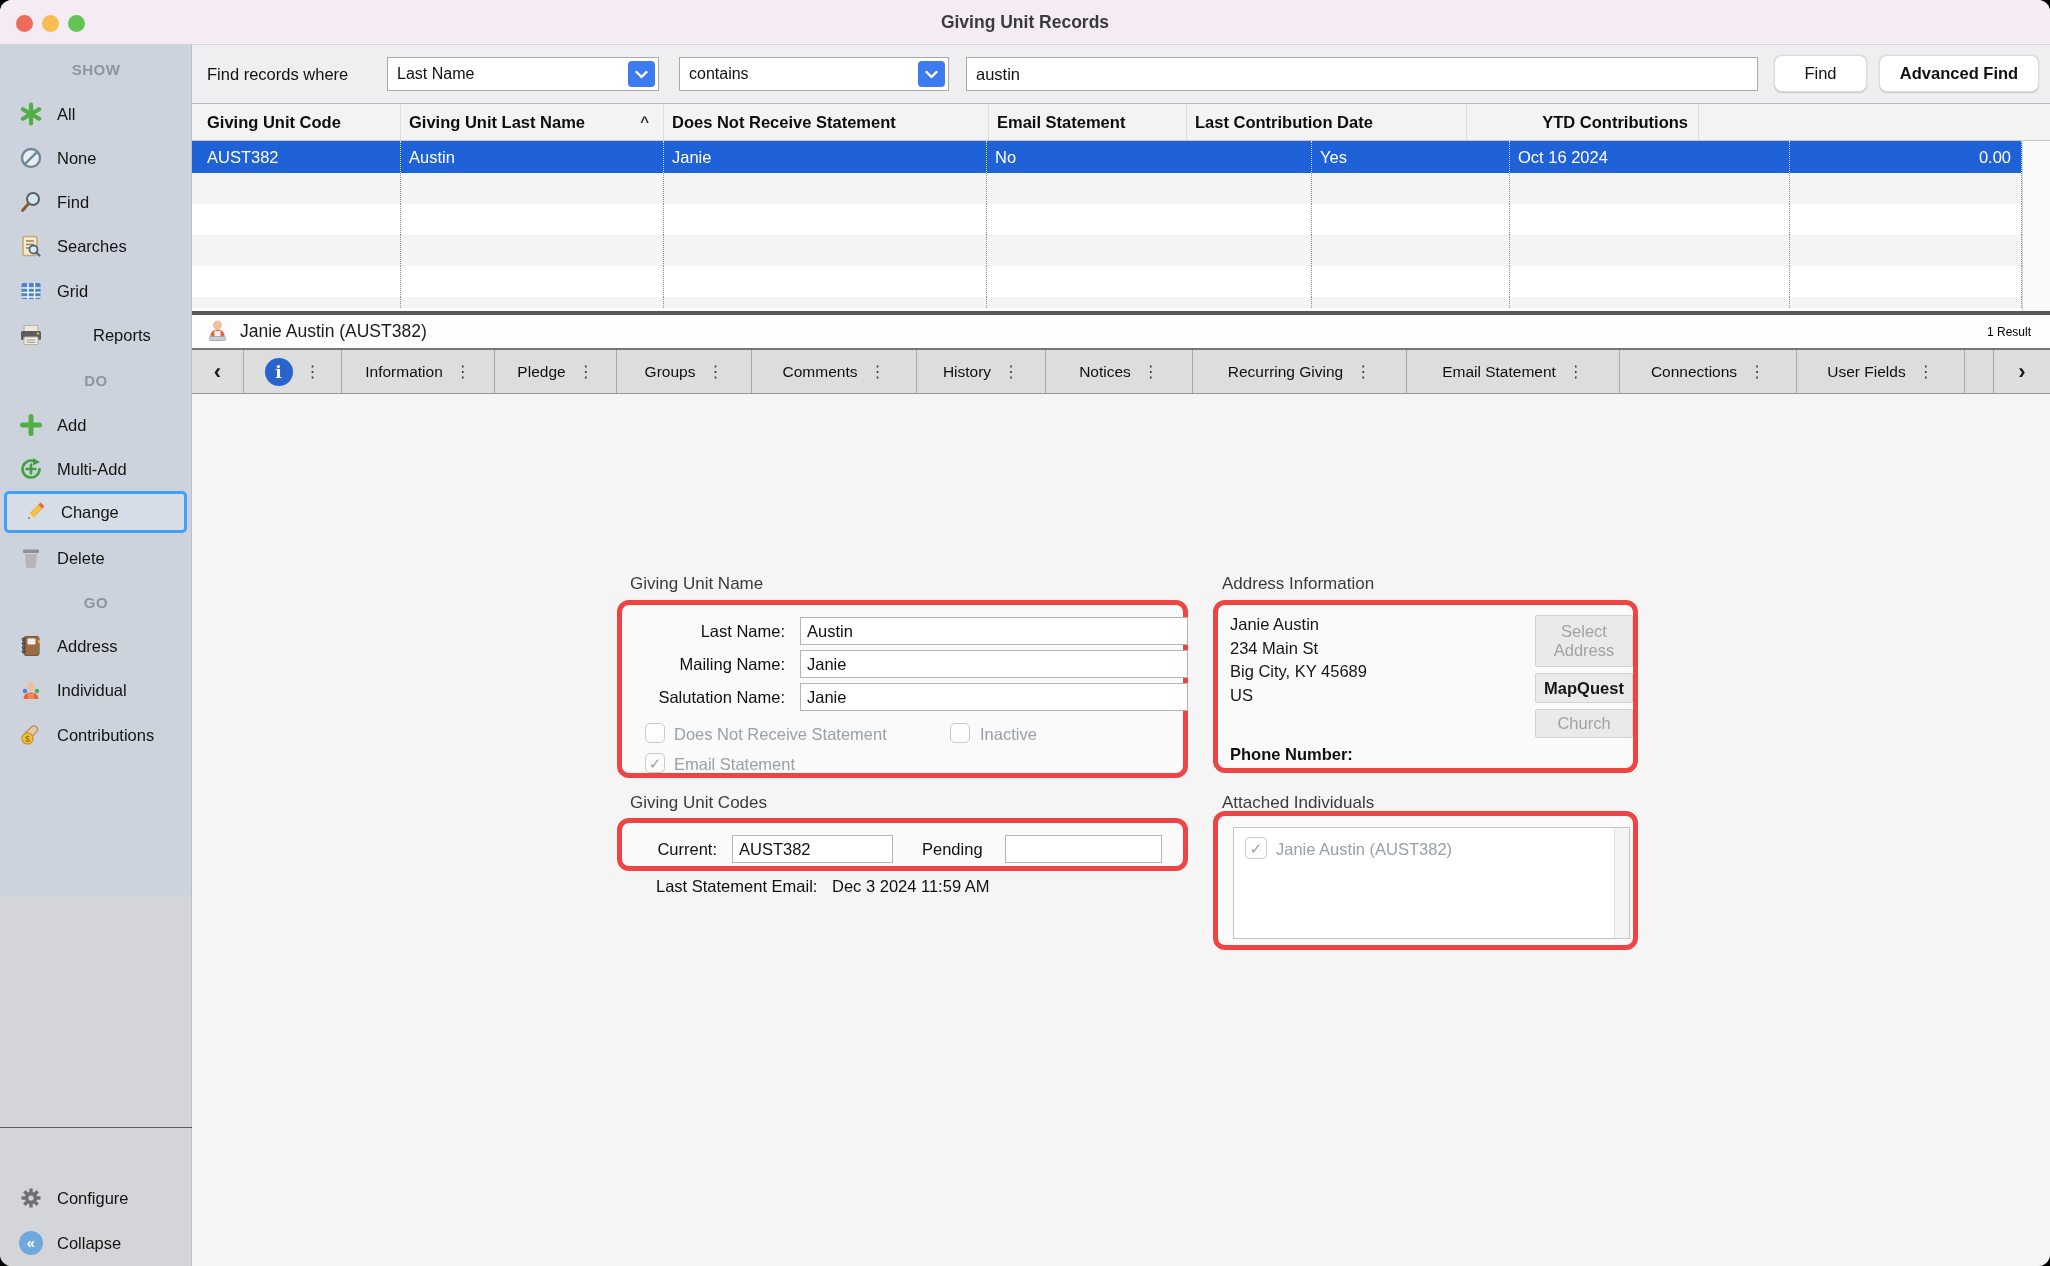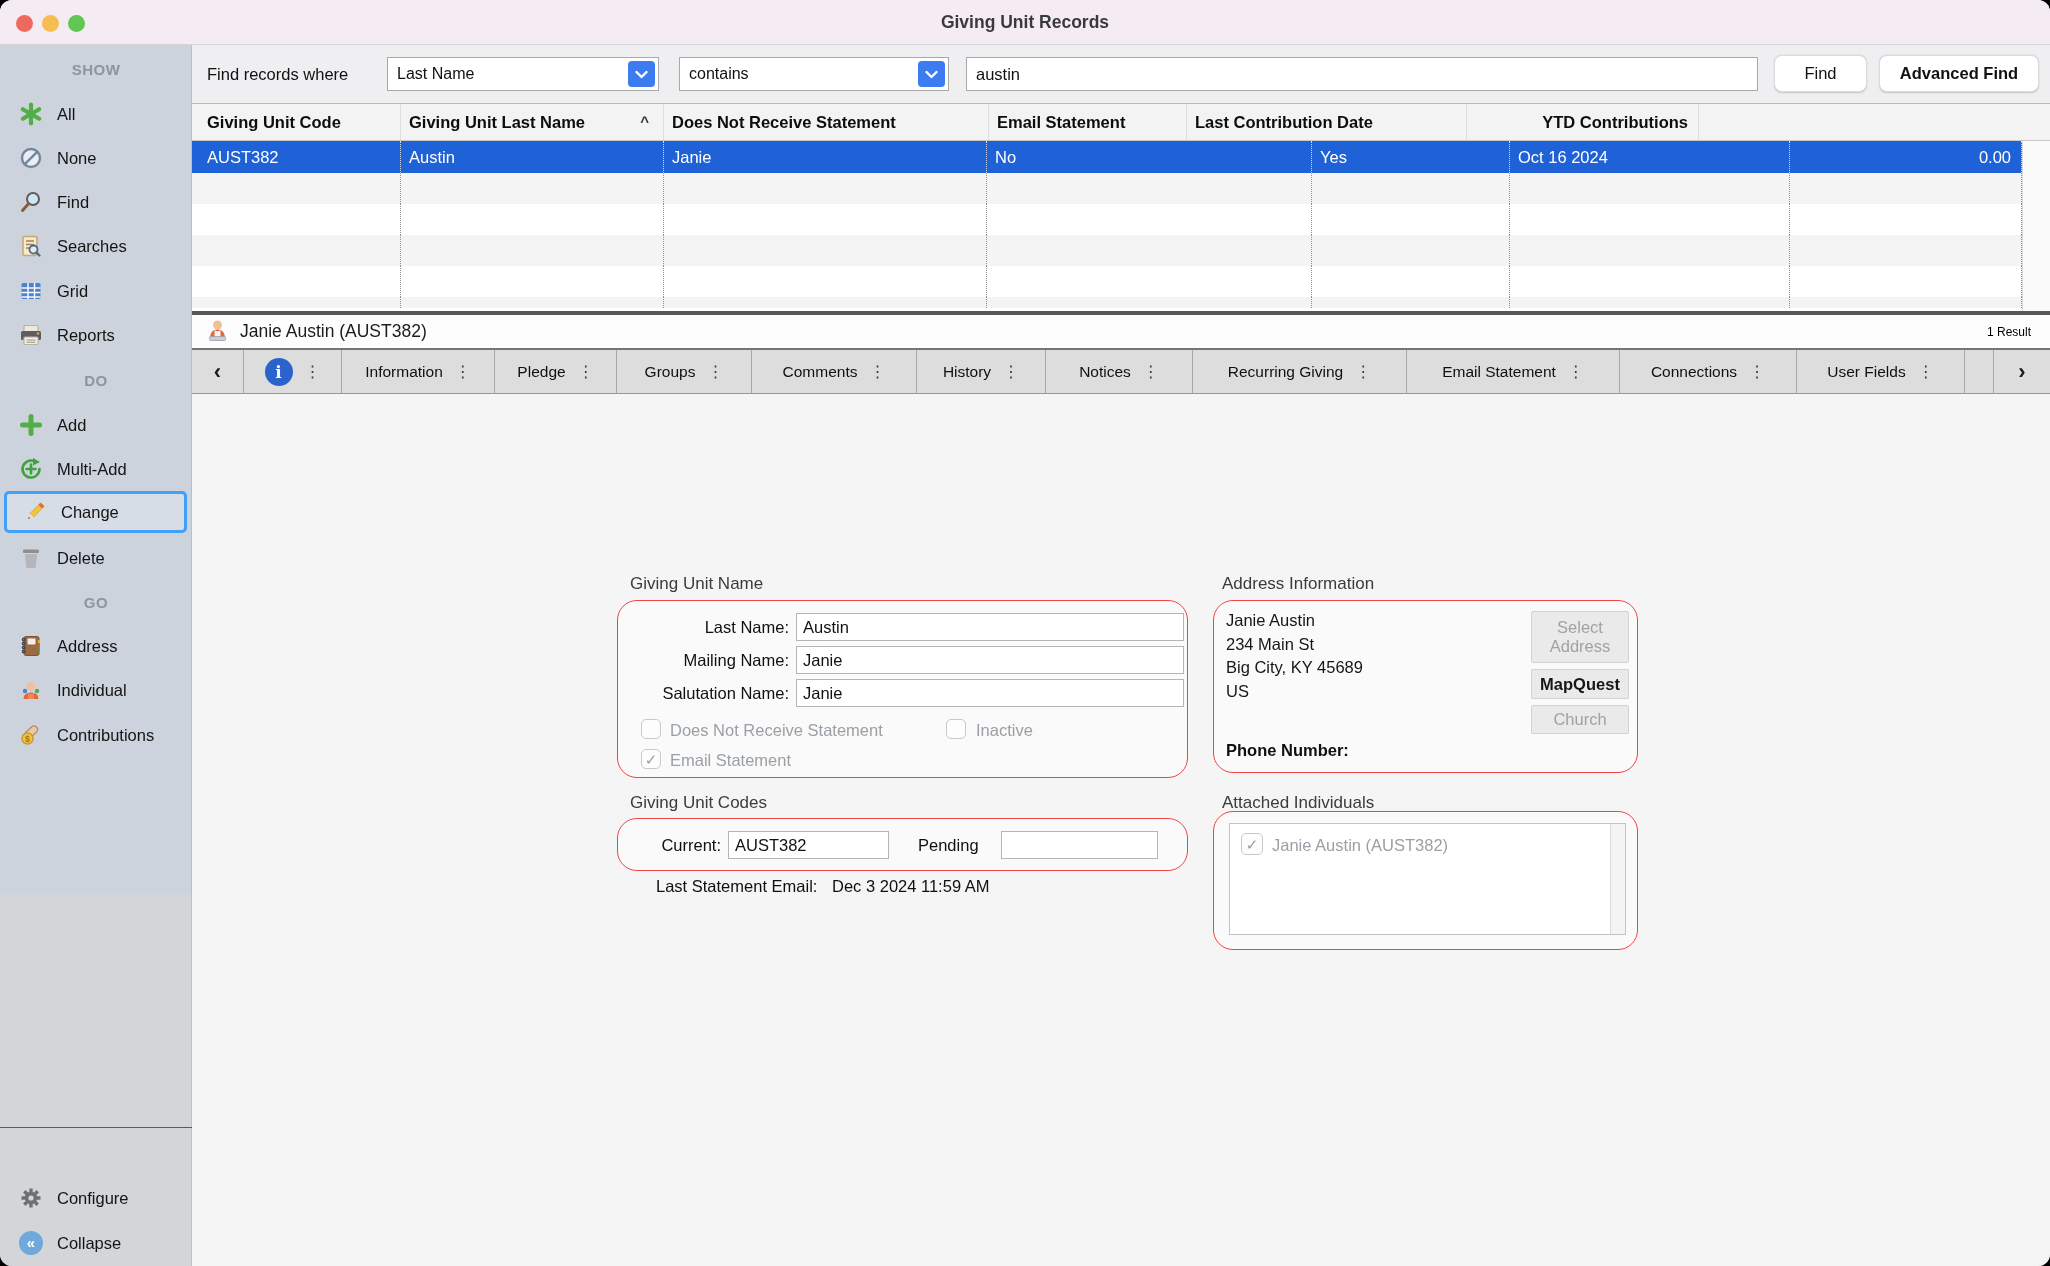--- a/index.html
+++ b/index.html
@@ -63,21 +63,21 @@
   .tabbar { position:absolute; left:192px; top:348px; width:1858px; height:46px; background:#dedddd; border-top:2px solid #757575; border-bottom:1px solid #979797; display:flex; }
   .tcell { border-right:1px solid #a8a8a8; display:flex; align-items:center; justify-content:center; height:100%; }
   .tab { gap:12px; font-size:15.5px; color:#101010; }
   .tabdots { font-size:16px; color:#3a3a3a; line-height:1; }
   .chev { font-size:22px; color:#1a1a1a; font-weight:bold; }
   .info-circle { width:28px; height:28px; border-radius:50%; background:#2b63cc; color:#fff; font-weight:bold; font-size:17px; display:flex; align-items:center; justify-content:center; font-family:"DejaVu Serif", serif; }
 
   
   .content { position:absolute; left:192px; top:394px; width:1858px; height:872px; background:#f6f5f5; }
   .sec-label { position:absolute; font-size:17px; color:#3b3b3b; }
-  .panel { position:absolute; background:#fbfafa; border:1px solid #ef4444; border-radius:20px; }
+  .panel { position:absolute; background:#fbfafa; border:5px solid #ef4444; border-radius:12px; }
   .frm-label { position:absolute; font-size:16.5px; color:#101010; text-align:right; }
   .frm-input { position:absolute; height:28px; border:1px solid #b5b5b5; background:#fff; font-size:16.5px; padding-left:6px; font-family:"Liberation Sans", sans-serif; color:#111; }
   .cb { position:absolute; width:20px; height:20px; border:1.5px solid #c9c9c9; border-radius:5px; background:#fdfdfd; text-align:center; line-height:19px; font-size:15px; color:#9b9b9b; }
   .cb-label { position:absolute; font-size:16.5px; color:#9aa0a5; }
   .addr-line { font-size:16.5px; color:#161616; line-height:23.5px; }
   .panel-btn { position:absolute; left:317px; width:98px; background:#eaeaea; border:1px solid #d2d2d2; border-radius:2px; font-size:16.5px; font-family:"Liberation Sans", sans-serif; color:#a2a2a2; line-height:1.15; }
   .panel-btn.enabled { color:#161616; font-weight:bold; }
   .bold-label { position:absolute; font-size:16.5px; font-weight:bold; color:#101010; }
   .listbox { position:absolute; left:15px; top:11px; width:397px; height:112px; background:#fff; border:1px solid #c4c4c4; }
   .listbox-sb { position:absolute; right:0; top:0; width:15px; height:110px; background:#f4f4f4; border-left:1px solid #dddddd; }
@@ -157,21 +157,21 @@
             <line x1="2.5" y1="13.5" x2="21.5" y2="13.5"></line>
             <line x1="2.5" y1="18" x2="21.5" y2="18"></line>
             <line x1="9" y1="4" x2="9" y2="20"></line>
             <line x1="15.5" y1="4" x2="15.5" y2="20"></line>
           </g>
         </svg>
     </span>
     <span class="lbl">Grid</span>
   </div>
 
-  <div class="side-item" style="top:314px;">
+  <div class="side-item" style="top:314px;gap:36px;">
     <span class="icn">
       <svg width="24" height="24" viewBox="0 0 24 24">
           <rect x="5" y="2.5" width="14" height="7" rx="1" fill="#efe9dc" stroke="#b9b2a2" stroke-width="1.2"></rect>
           <rect x="2" y="8" width="20" height="9" rx="1.5" fill="#5d5d60"></rect>
           <circle cx="19" cy="10.5" r="1.2" fill="#e4b23c"></circle>
           <rect x="5" y="14" width="14" height="7.5" rx="1" fill="#f4f0e8" stroke="#b9b2a2" stroke-width="1.2"></rect>
           <line x1="7.5" y1="17" x2="16.5" y2="17" stroke="#a7a195" stroke-width="1.2"></line>
           <line x1="7.5" y1="19.3" x2="16.5" y2="19.3" stroke="#a7a195" stroke-width="1.2"></line>
         </svg>
     </span>

